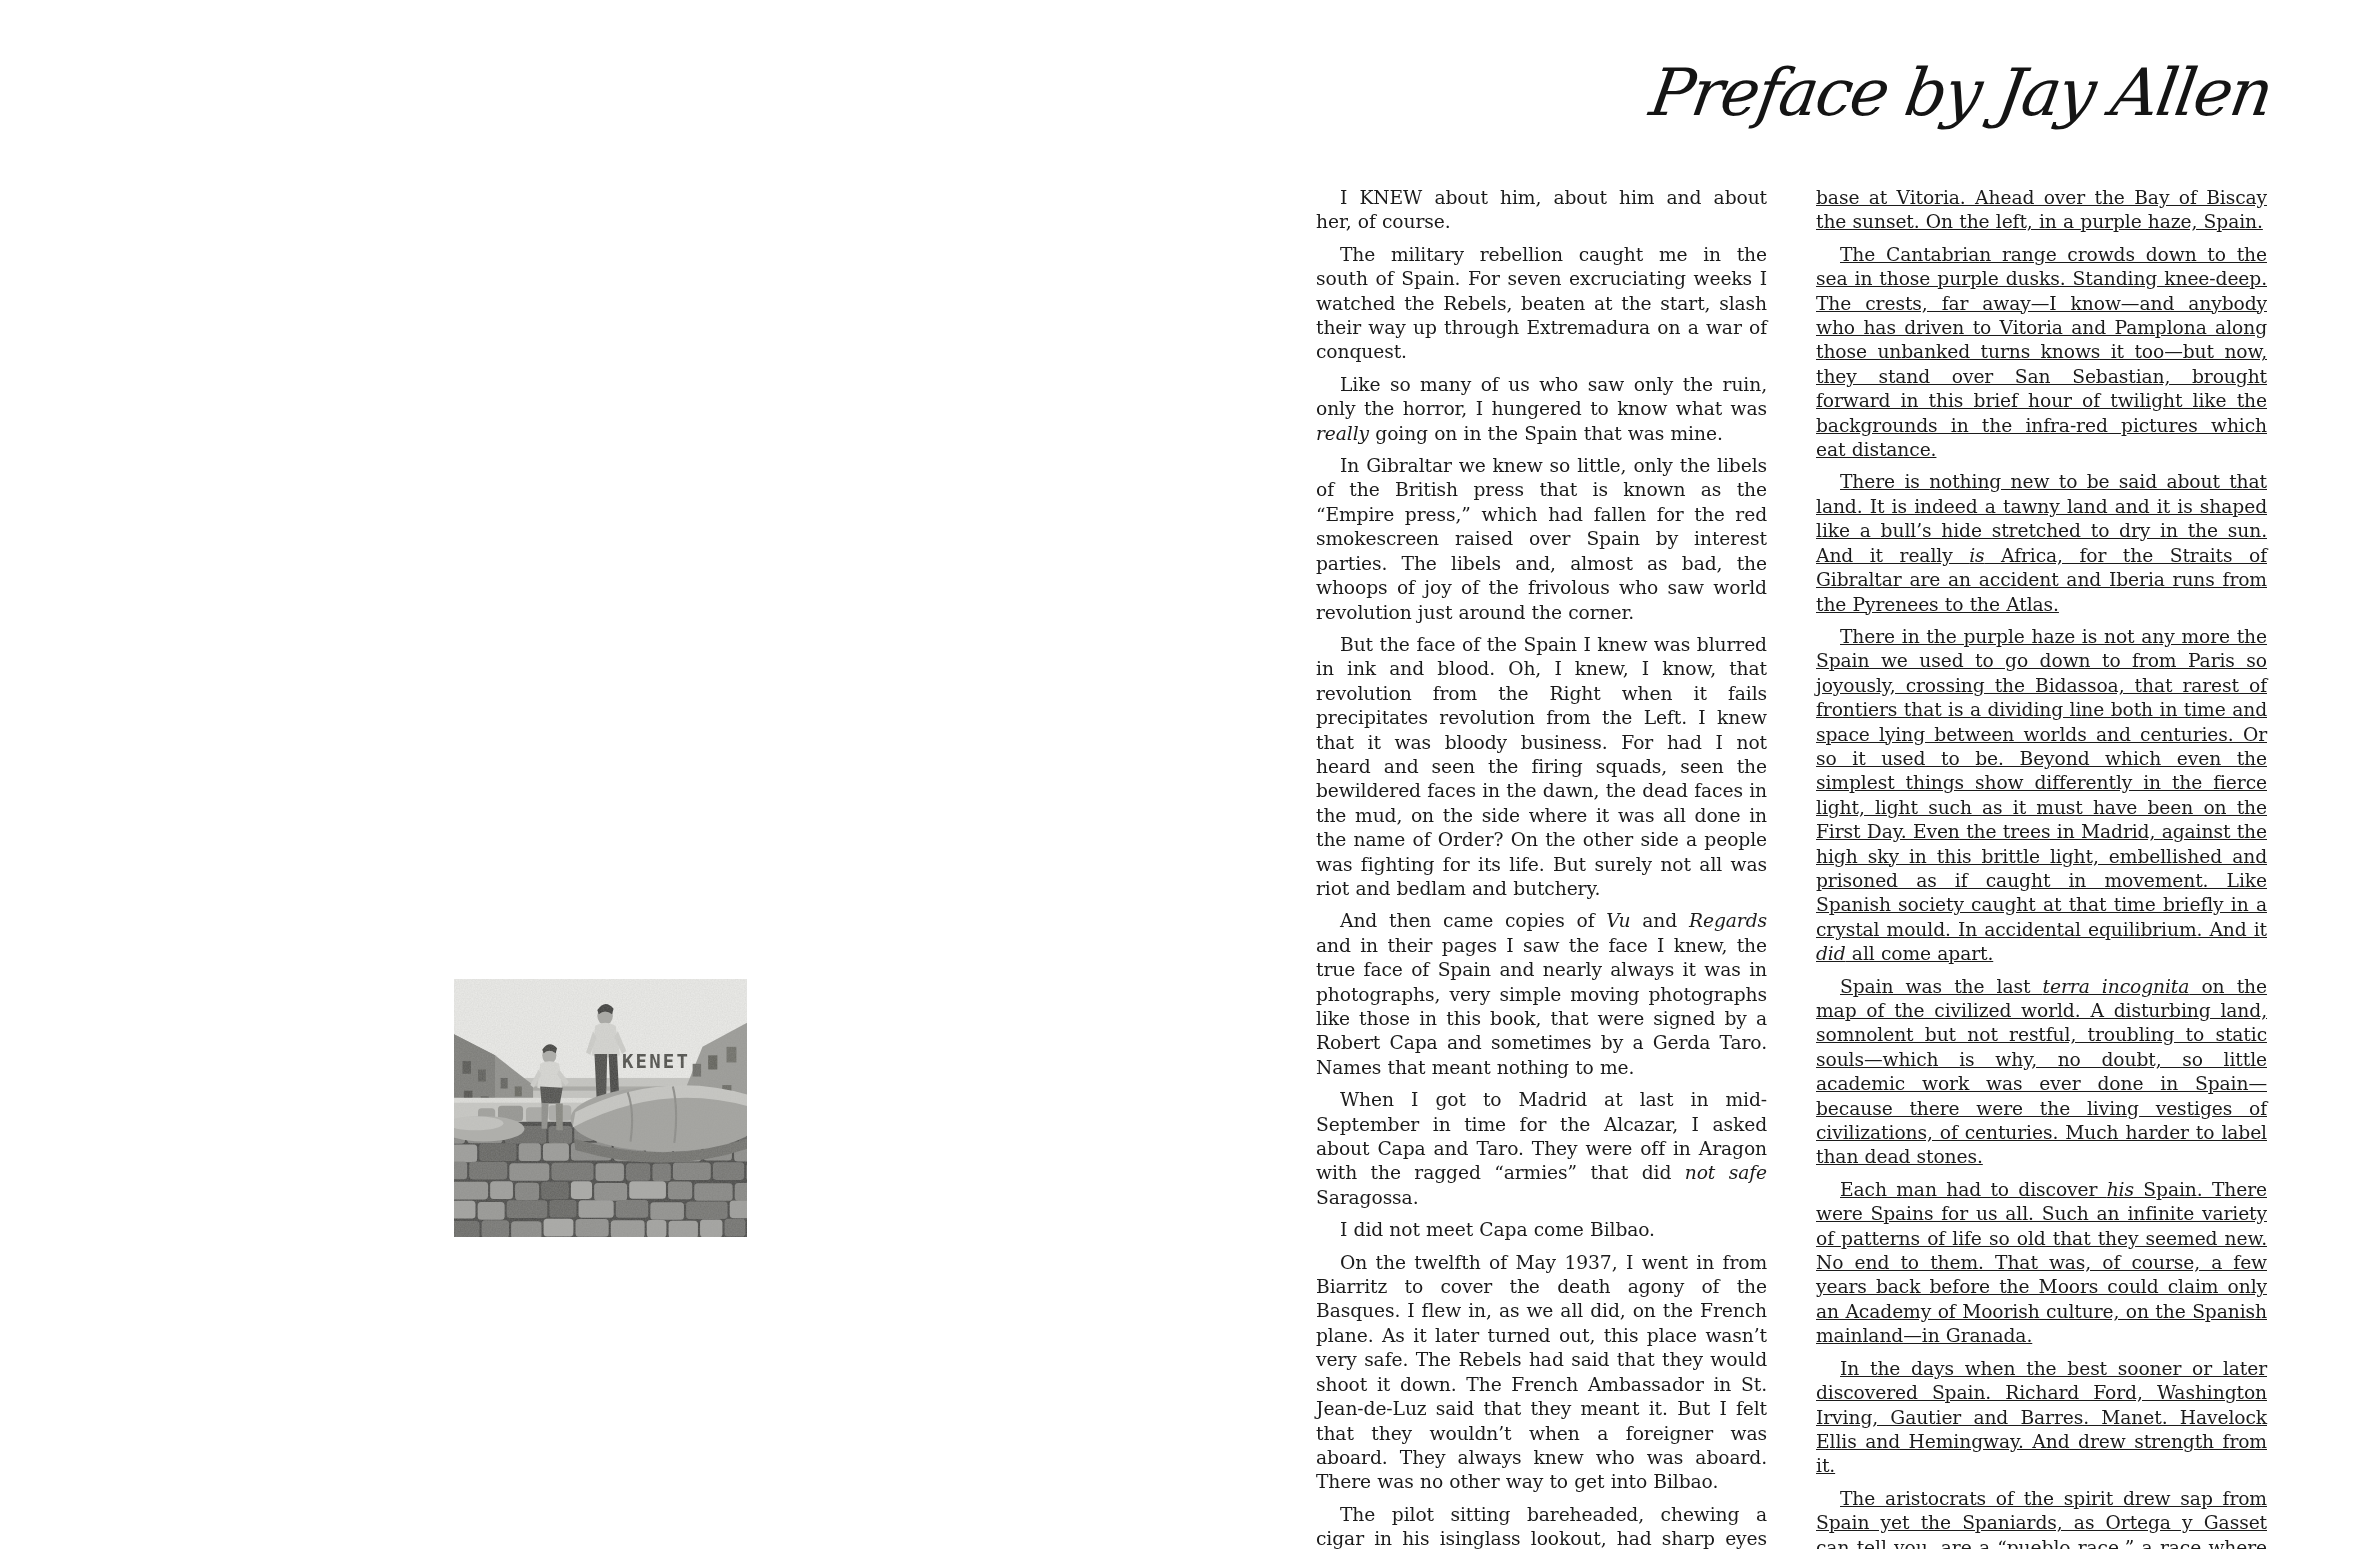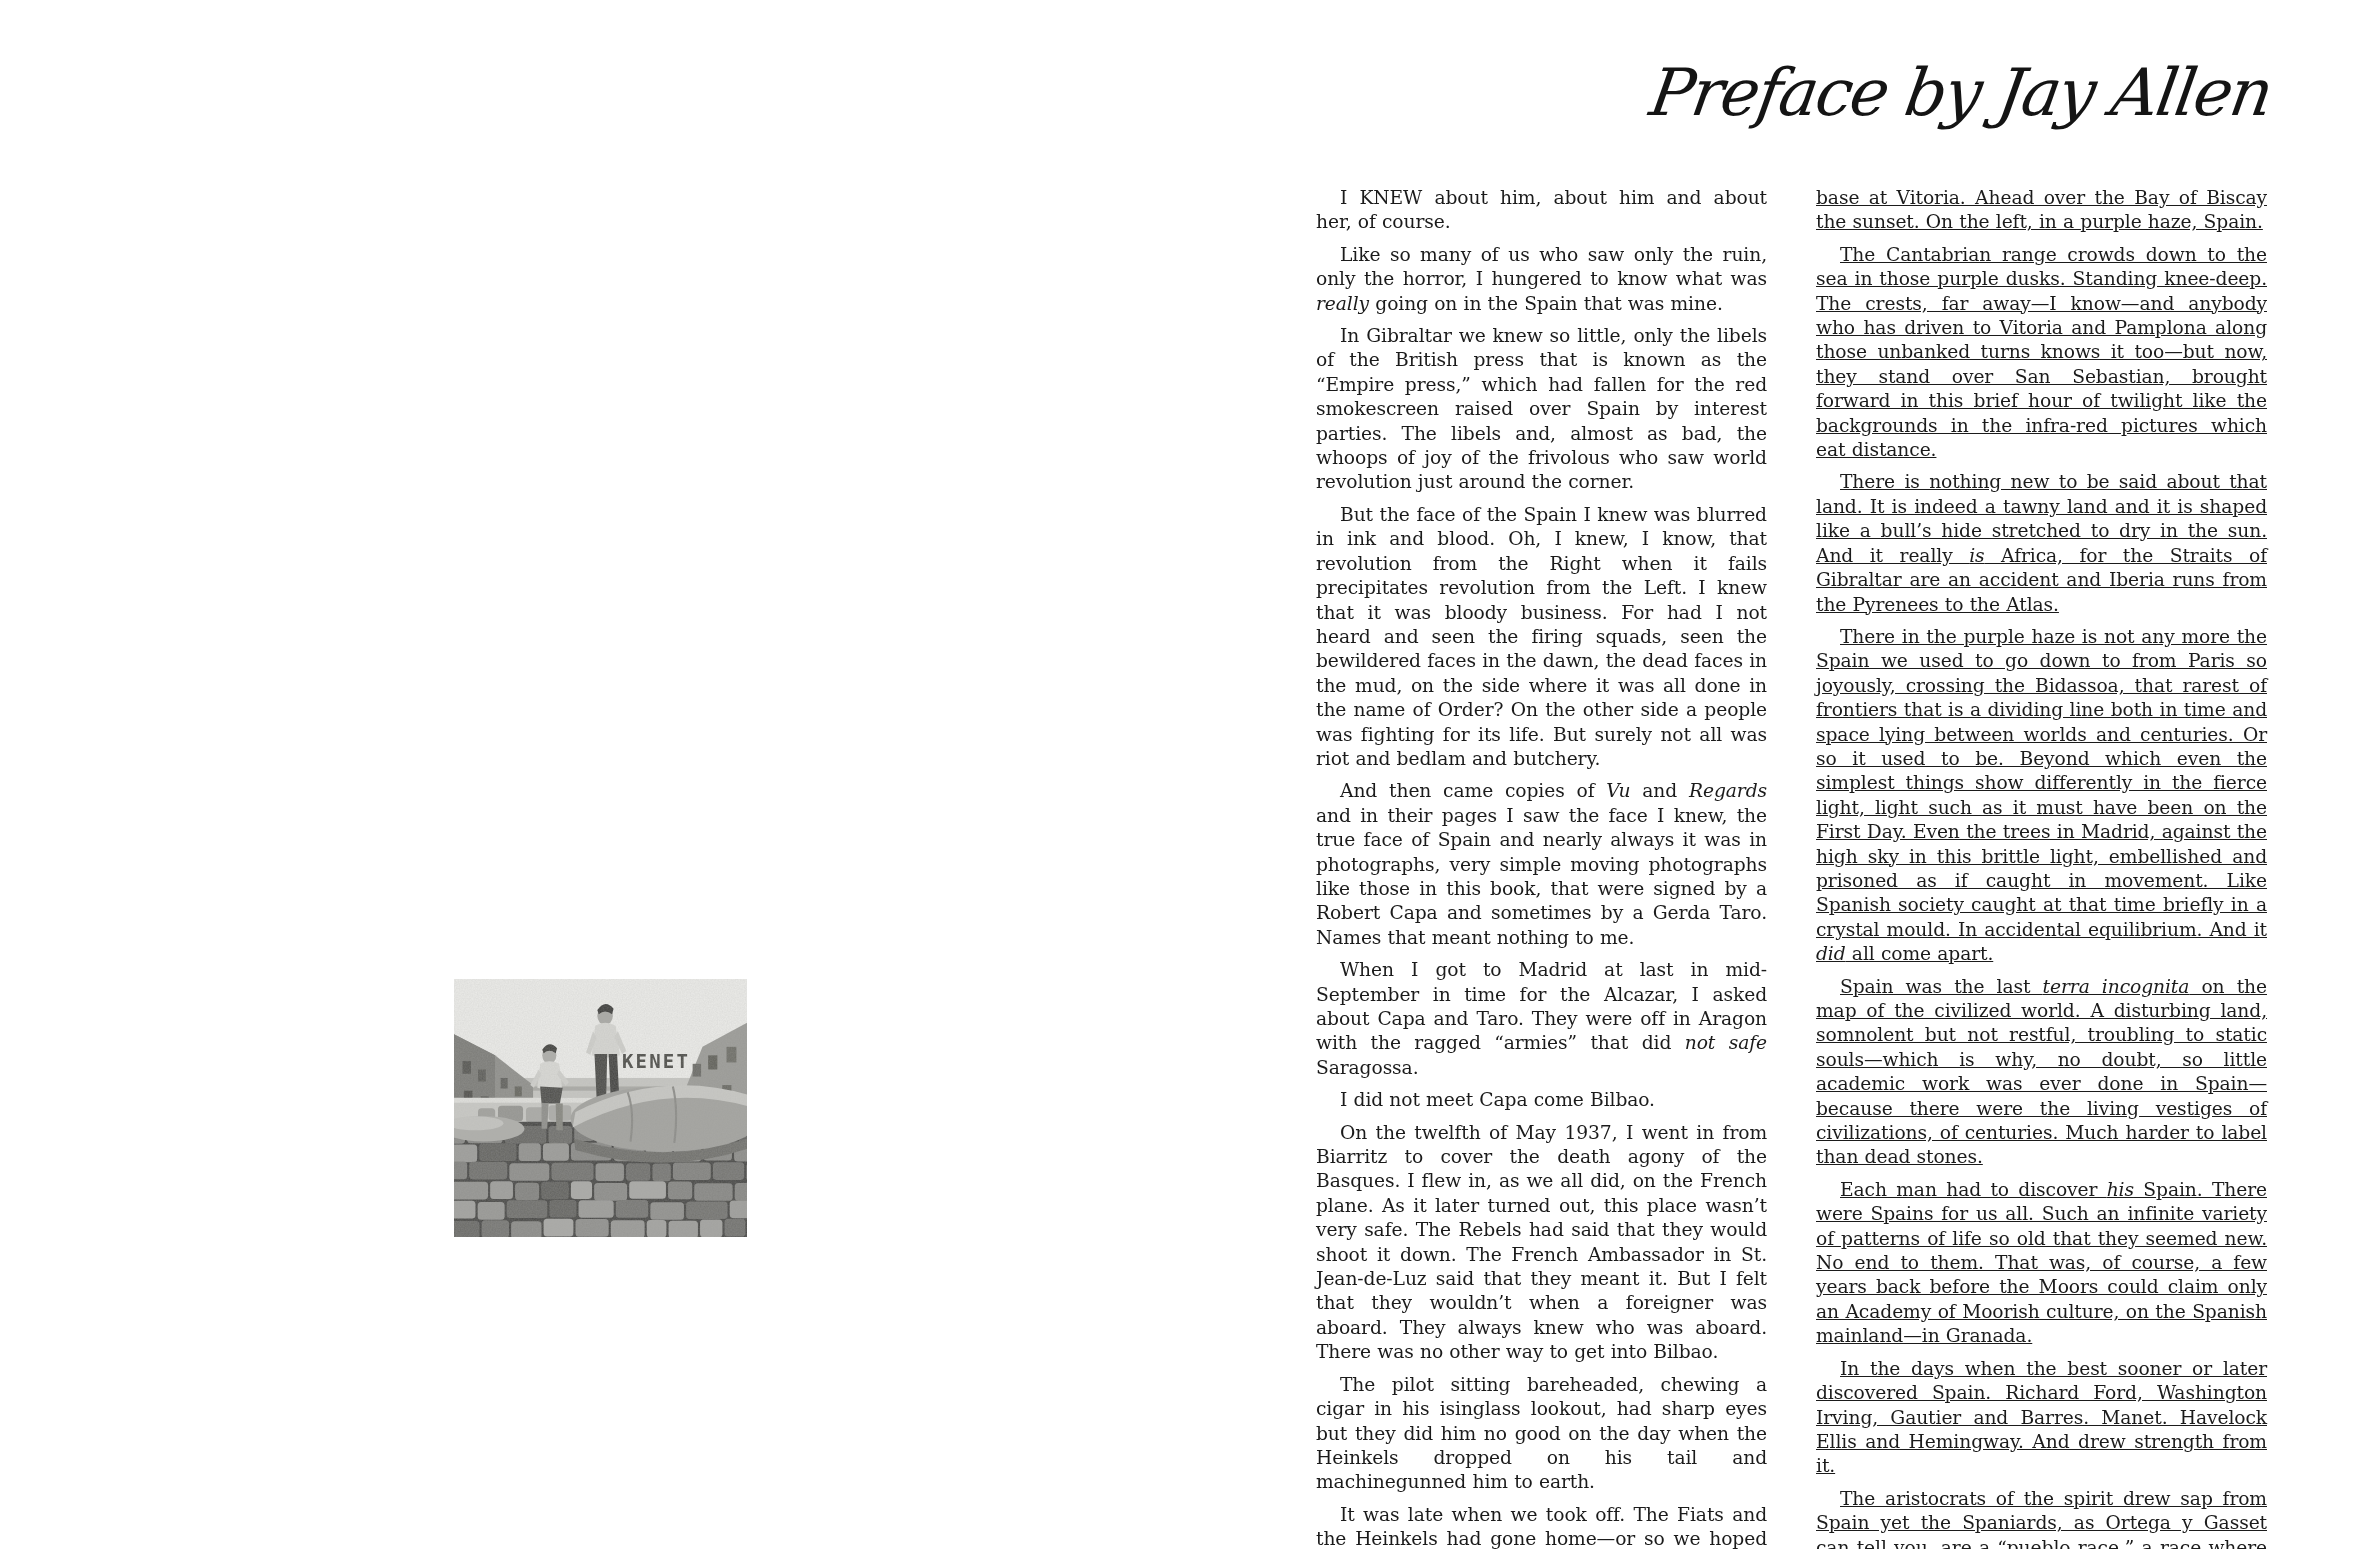--- a/index.html
+++ b/index.html
@@ -202,20 +202,21 @@
           <rect x="0" y="0" width="415" height="365" filter="url(#grain)"></rect>
         </g>
       </svg>
     </div>
   </div>
 
   <div class="right-page">
     <div class="title">Preface by Jay Allen</div>
     <div class="column" id="col1">
         <p class="para">I KNEW about him, about him and about her, of course.</p>
+        <p class="para">The military rebellion caught me in the south of Spain. For seven excruciating weeks I watched the Rebels, beaten at the start, slash their way up through Extremadura on a war of conquest.</p>
         <p class="para">Like so many of us who saw only the ruin, only the horror, I hungered to know what was <i>really</i> going on in the Spain that was mine.</p>
         <p class="para">In Gibraltar we knew so little, only the libels of the British press that is known as the “Empire press,” which had fallen for the red smokescreen raised over Spain by interest parties. The libels and, almost as bad, the whoops of joy of the frivolous who saw world revolution just around the corner.</p>
         <p class="para">But the face of the Spain I knew was blurred in ink and blood. Oh, I knew, I know, that revolution from the Right when it fails precipitates revolution from the Left. I knew that it was bloody business. For had I not heard and seen the firing squads, seen the bewildered faces in the dawn, the dead faces in the mud, on the side where it was all done in the name of Order? On the other side a people was fighting for its life. But surely not all was riot and bedlam and butchery.</p>
         <p class="para">And then came copies of <i>Vu</i> and <i>Regards</i> and in their pages I saw the face I knew, the true face of Spain and nearly always it was in photographs, very simple moving photographs like those in this book, that were signed by a Robert Capa and sometimes by a Gerda Taro. Names that meant nothing to me.</p>
         <p class="para">When I got to Madrid at last in mid-September in time for the Alcazar, I asked about Capa and Taro. They were off in Aragon with the ragged “armies” that did <i>not safe</i> Saragossa.</p>
         <p class="para">I did not meet Capa come Bilbao.</p>
         <p class="para">On the twelfth of May 1937, I went in from Biarritz to cover the death agony of the Basques. I flew in, as we all did, on the French plane. As it later turned out, this place wasn’t very safe. The Rebels had said that they would shoot it down. The French Ambassador in St. Jean-de-Luz said that they meant it. But I felt that they wouldn’t when a foreigner was aboard. They always knew who was aboard. There was no other way to get into Bilbao.</p>
         <p class="para">The pilot sitting bareheaded, chewing a cigar in his isinglass lookout, had sharp eyes but they did him no good on the day when the Heinkels dropped on his tail and machinegunned him to earth.</p>
         <p class="para">It was late when we took off. The Fiats and the Heinkels had gone home—or so we hoped—to their</p>
       </div>

